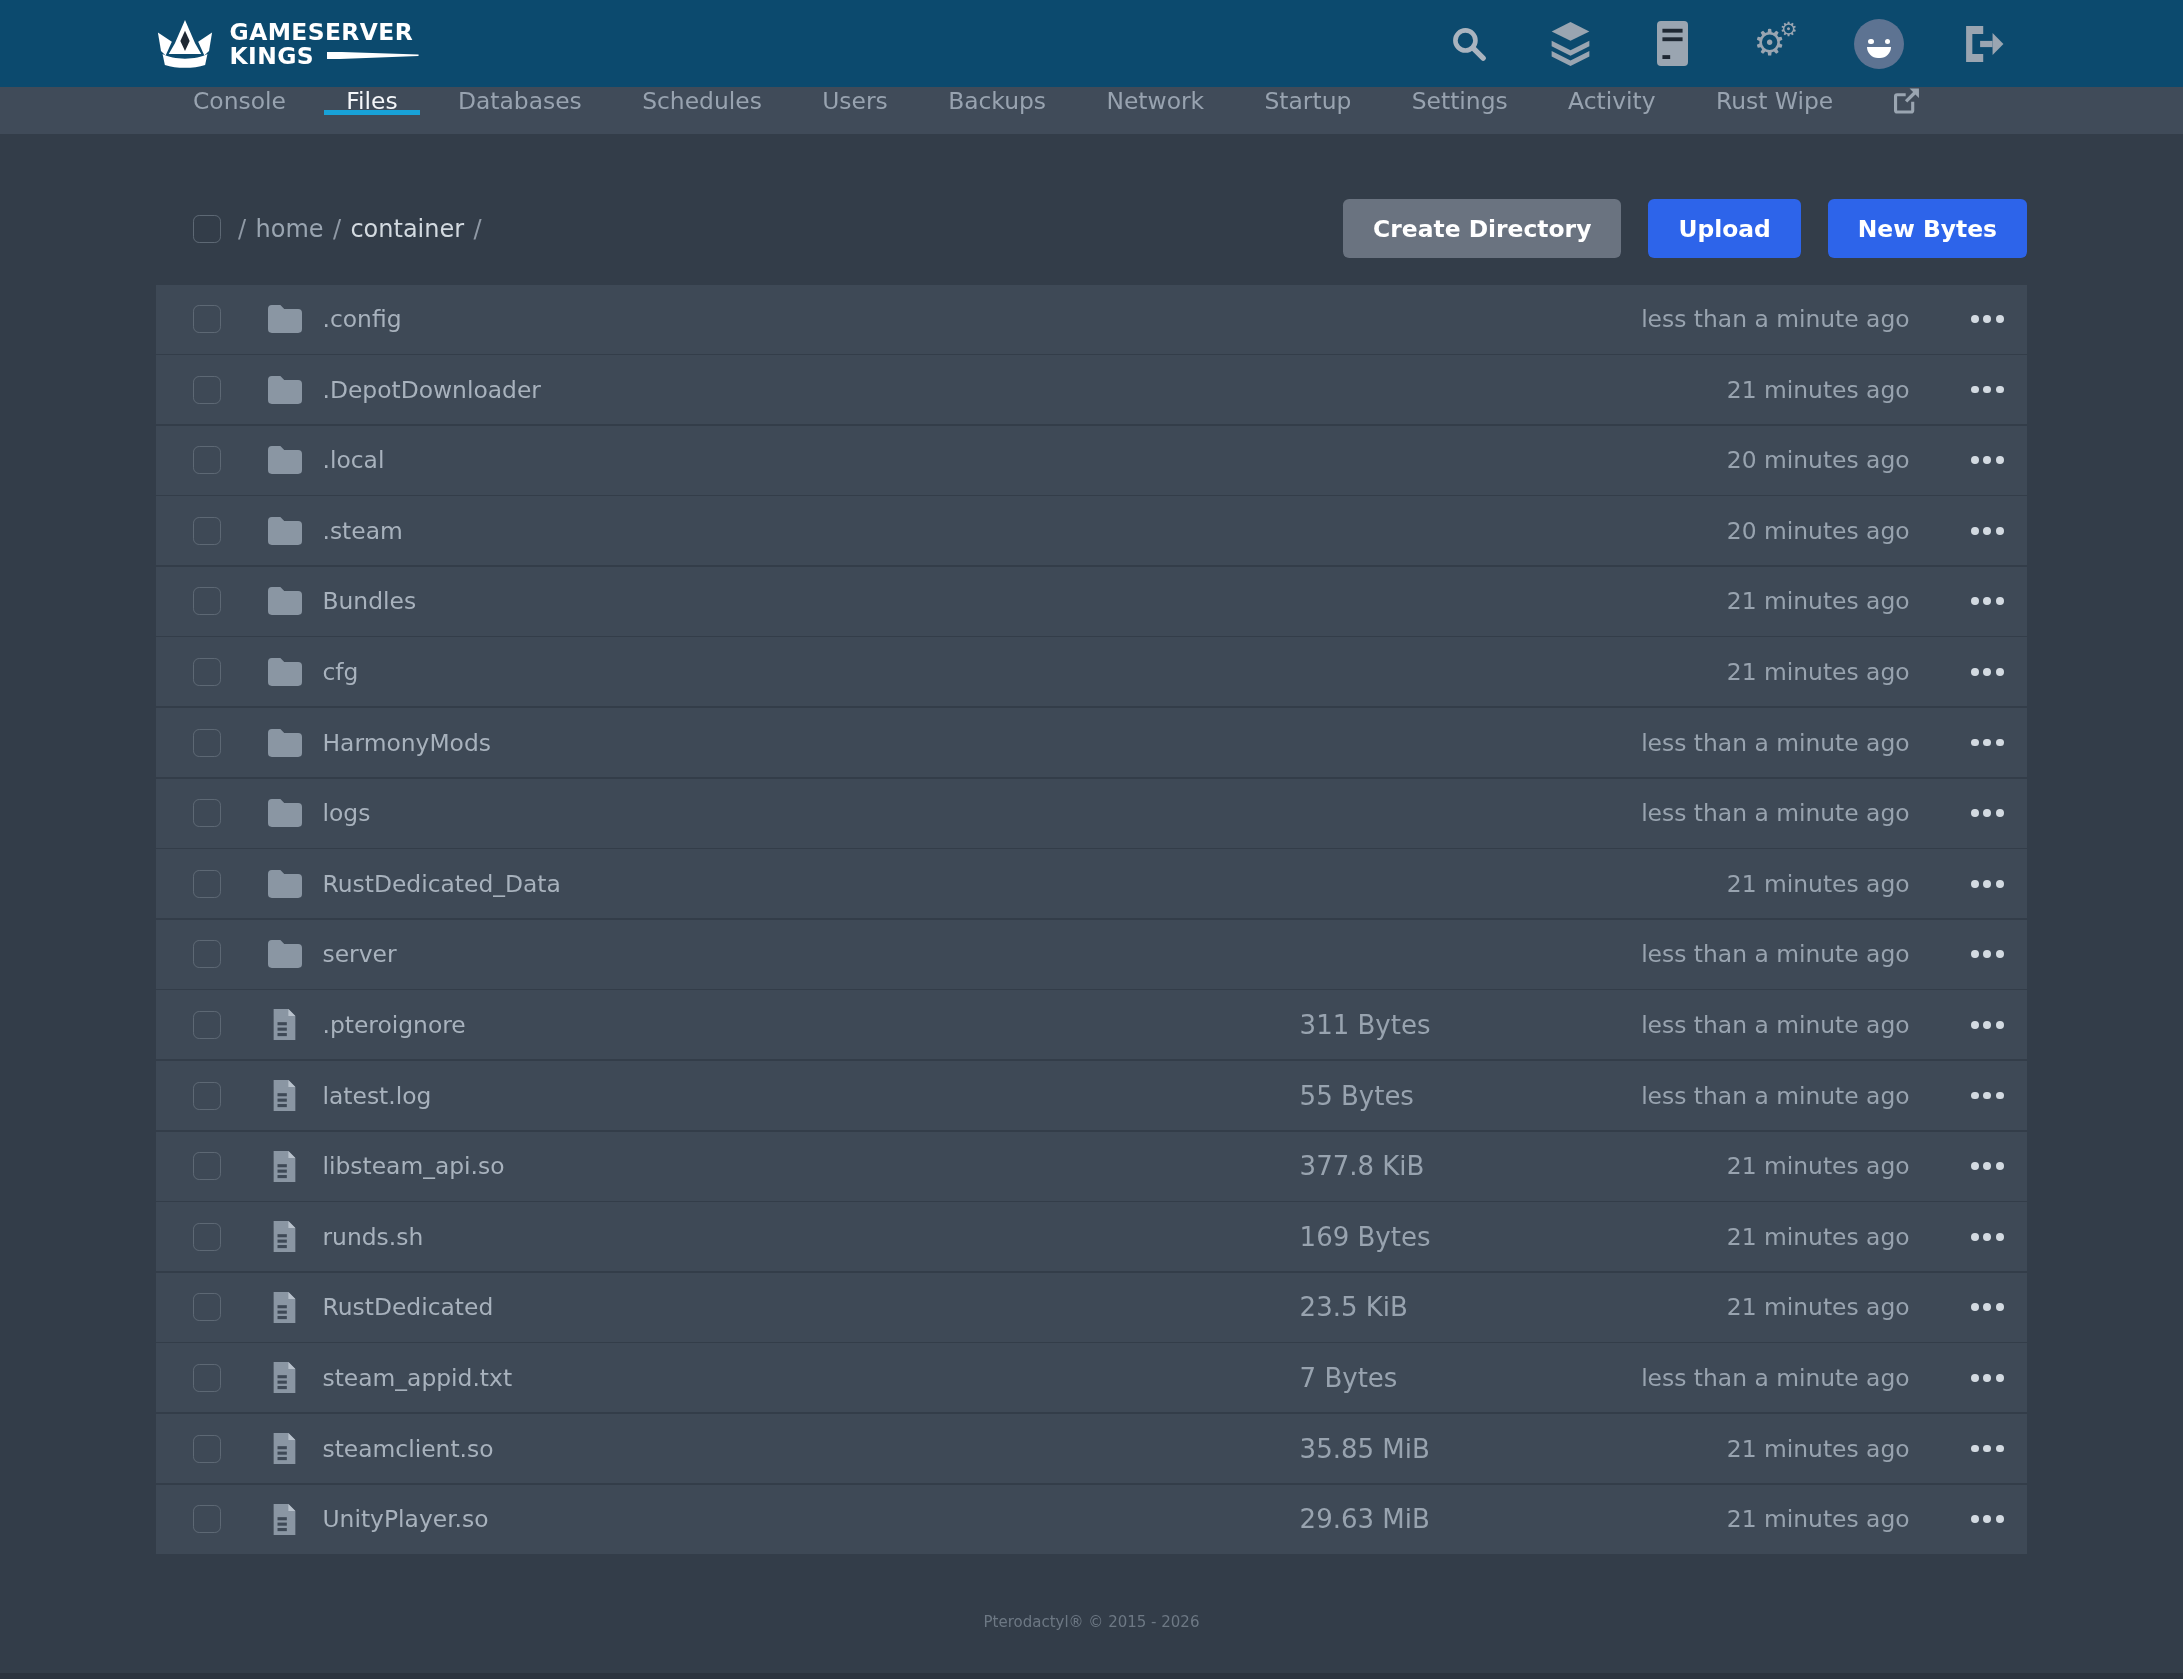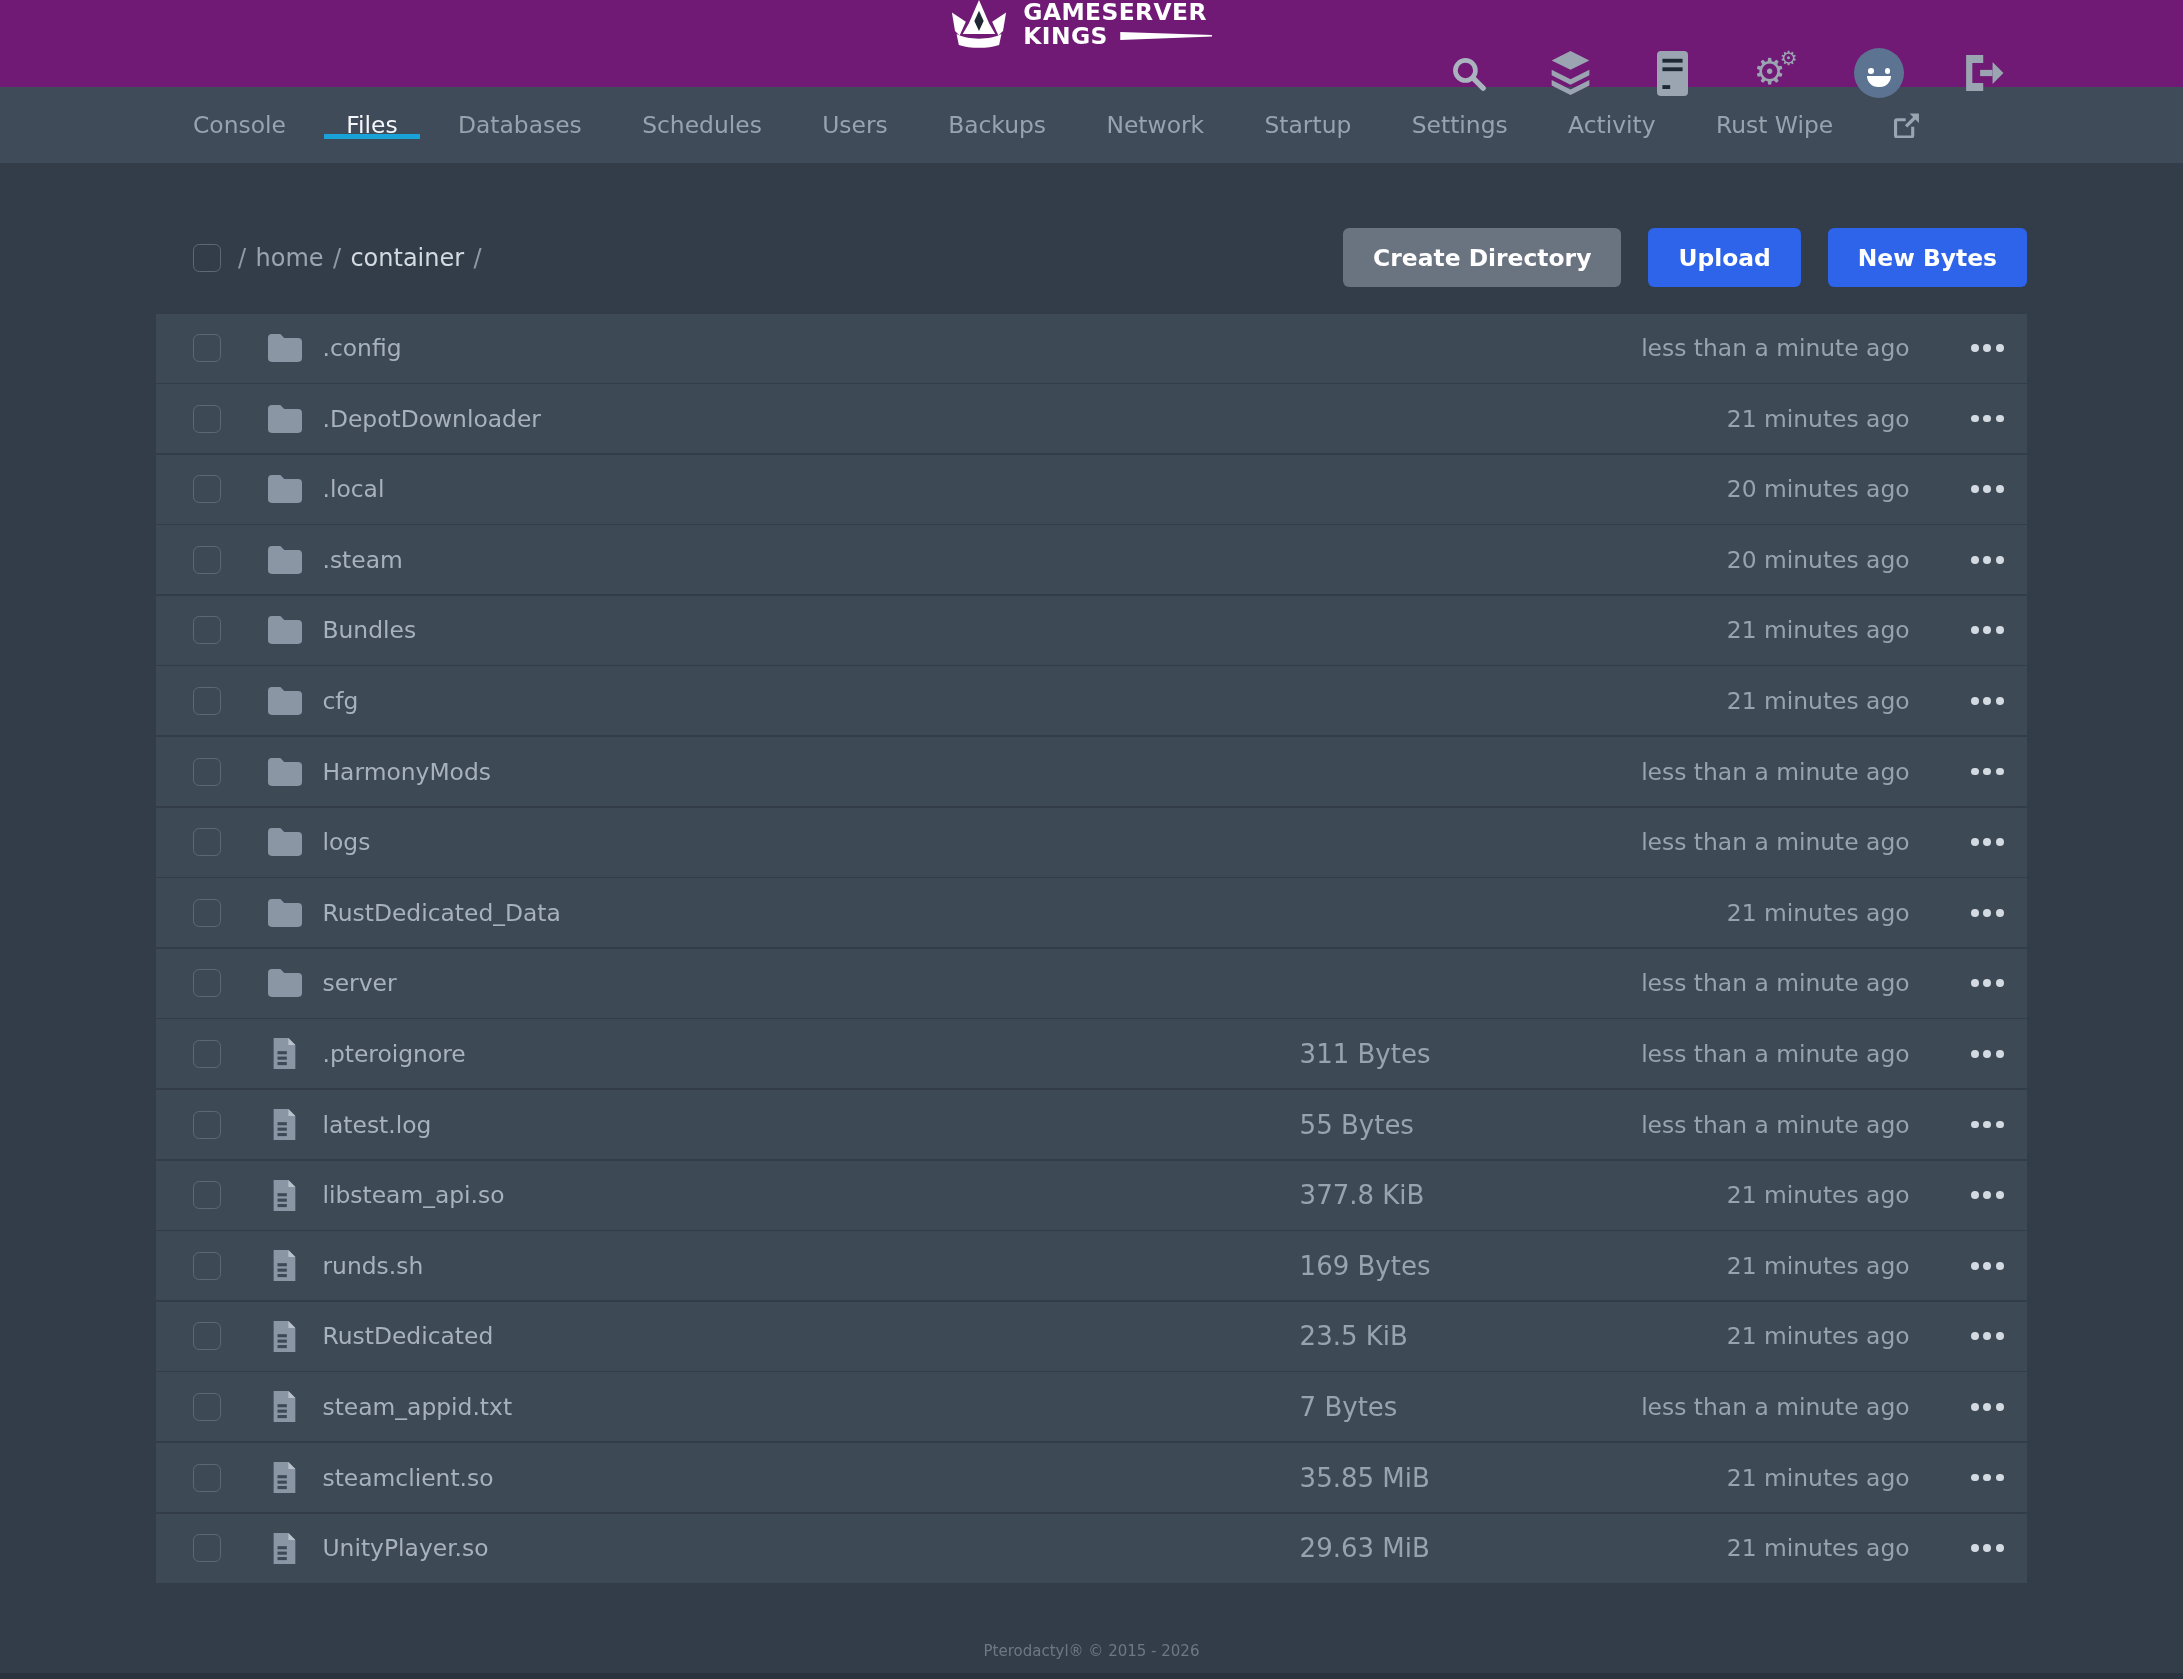--- a/index.html
+++ b/index.html
@@ -1,42 +1,42 @@
 <!DOCTYPE html>
 <html style="font-size:12.5px"><head>
 <meta charset="utf-8">
 <style>
   * { box-sizing: border-box; margin: 0; padding: 0; }
   html, body { margin: 0; padding: 0; background: #333d49; }
   body { font-family: "DejaVu Sans", "Liberation Sans", sans-serif; }
   .page { position: relative; width: 2183px; height: 1680px; background: #333d49; overflow: hidden; }
 
   
-  .topbar { height: 87px; background: #701a75; display: flex; align-items: center; padding: 0 177px 0 156px; flex-direction: column; }
+  .topbar { height: 87px; background: #0c4a6e; display: flex; align-items: center; padding: 0 177px 0 156px; }
   .logo { display: flex; align-items: center; cursor: pointer; }
   .logo svg { display: block; }
   .brand { margin-left: 15.6px; color: #ffffff; font-weight: 800; font-size: 23.4px; line-height: 24px; letter-spacing: 0.4px; }
   .brand .line2 { display: flex; align-items: center; }
   .brand-dash { display: inline-block; width: 92px; height: 7.8px; background: #ffffff; margin-left: 12.5px;
                 clip-path: polygon(0 0, 100% 38%, 100% 55%, 0 100%); }
 
   .topbar-icons { margin-left: auto; display: flex; align-items: center; gap: 58px; }
   .tb-icon { width: 44px; height: 50px; display: flex; align-items: center; justify-content: center; cursor: pointer; color: #9aa5b1; }
   .tb-icon svg { display: block; }
   .gears { position: relative; width: 44px; height: 50px; }
   .gear-big { position: absolute; left: 1.6px; top: 6.2px; font-size: 36px; color: #9aa5b1; line-height: 36px; }
   .gear-small { position: absolute; right: -1.6px; top: 0px; font-size: 20px; color: #9aa5b1; line-height: 20px; }
   .avatar { width: 50px; height: 50px; border-radius: 50%; background: #5d7392; position: relative; cursor: pointer; }
   .avatar .eye { position: absolute; width: 5.5px; height: 5.5px; border-radius: 50%; background: #ffffff; top: 20px; }
   .avatar .eye.l { left: 14px; } .avatar .eye.r { right: 14px; }
   .avatar .mouth { position: absolute; left: 13.3px; top: 28px; width: 23.4px; height: 11px; background: #ffffff;
                    border-radius: 0 0 23.4px 23.4px; }
 
   
-  .subnav { height: 76px; background: #404b59; display: flex; align-items: center; padding-left: 171px; }
+  .subnav { height: 47px; background: #404b59; display: flex; align-items: flex-start; padding-left: 171px; }
   .tab { position: relative; display: flex; align-items: center; padding: 0 22px; margin-right: 16.4px;
          font-size: 23.4px; color: #98a3b0; cursor: pointer; white-space: nowrap; }
   .tab.active { color: #f4f6f9; }
   .tab.active::after { content: ""; position: absolute; left: 0; right: 0; bottom: 0; height: 4.7px; background: #18a2d8; }
   .tab-ext { display: flex; align-items: center; padding: 0 22px; cursor: pointer; color: #9aa5b1; }
 
   
   .content { width: 1871px; margin: 0 auto; padding-top: 65px; }
 
   .toolbar { display: flex; align-items: center; height: 59px; margin-bottom: 26.5px; padding-left: 37px; }

